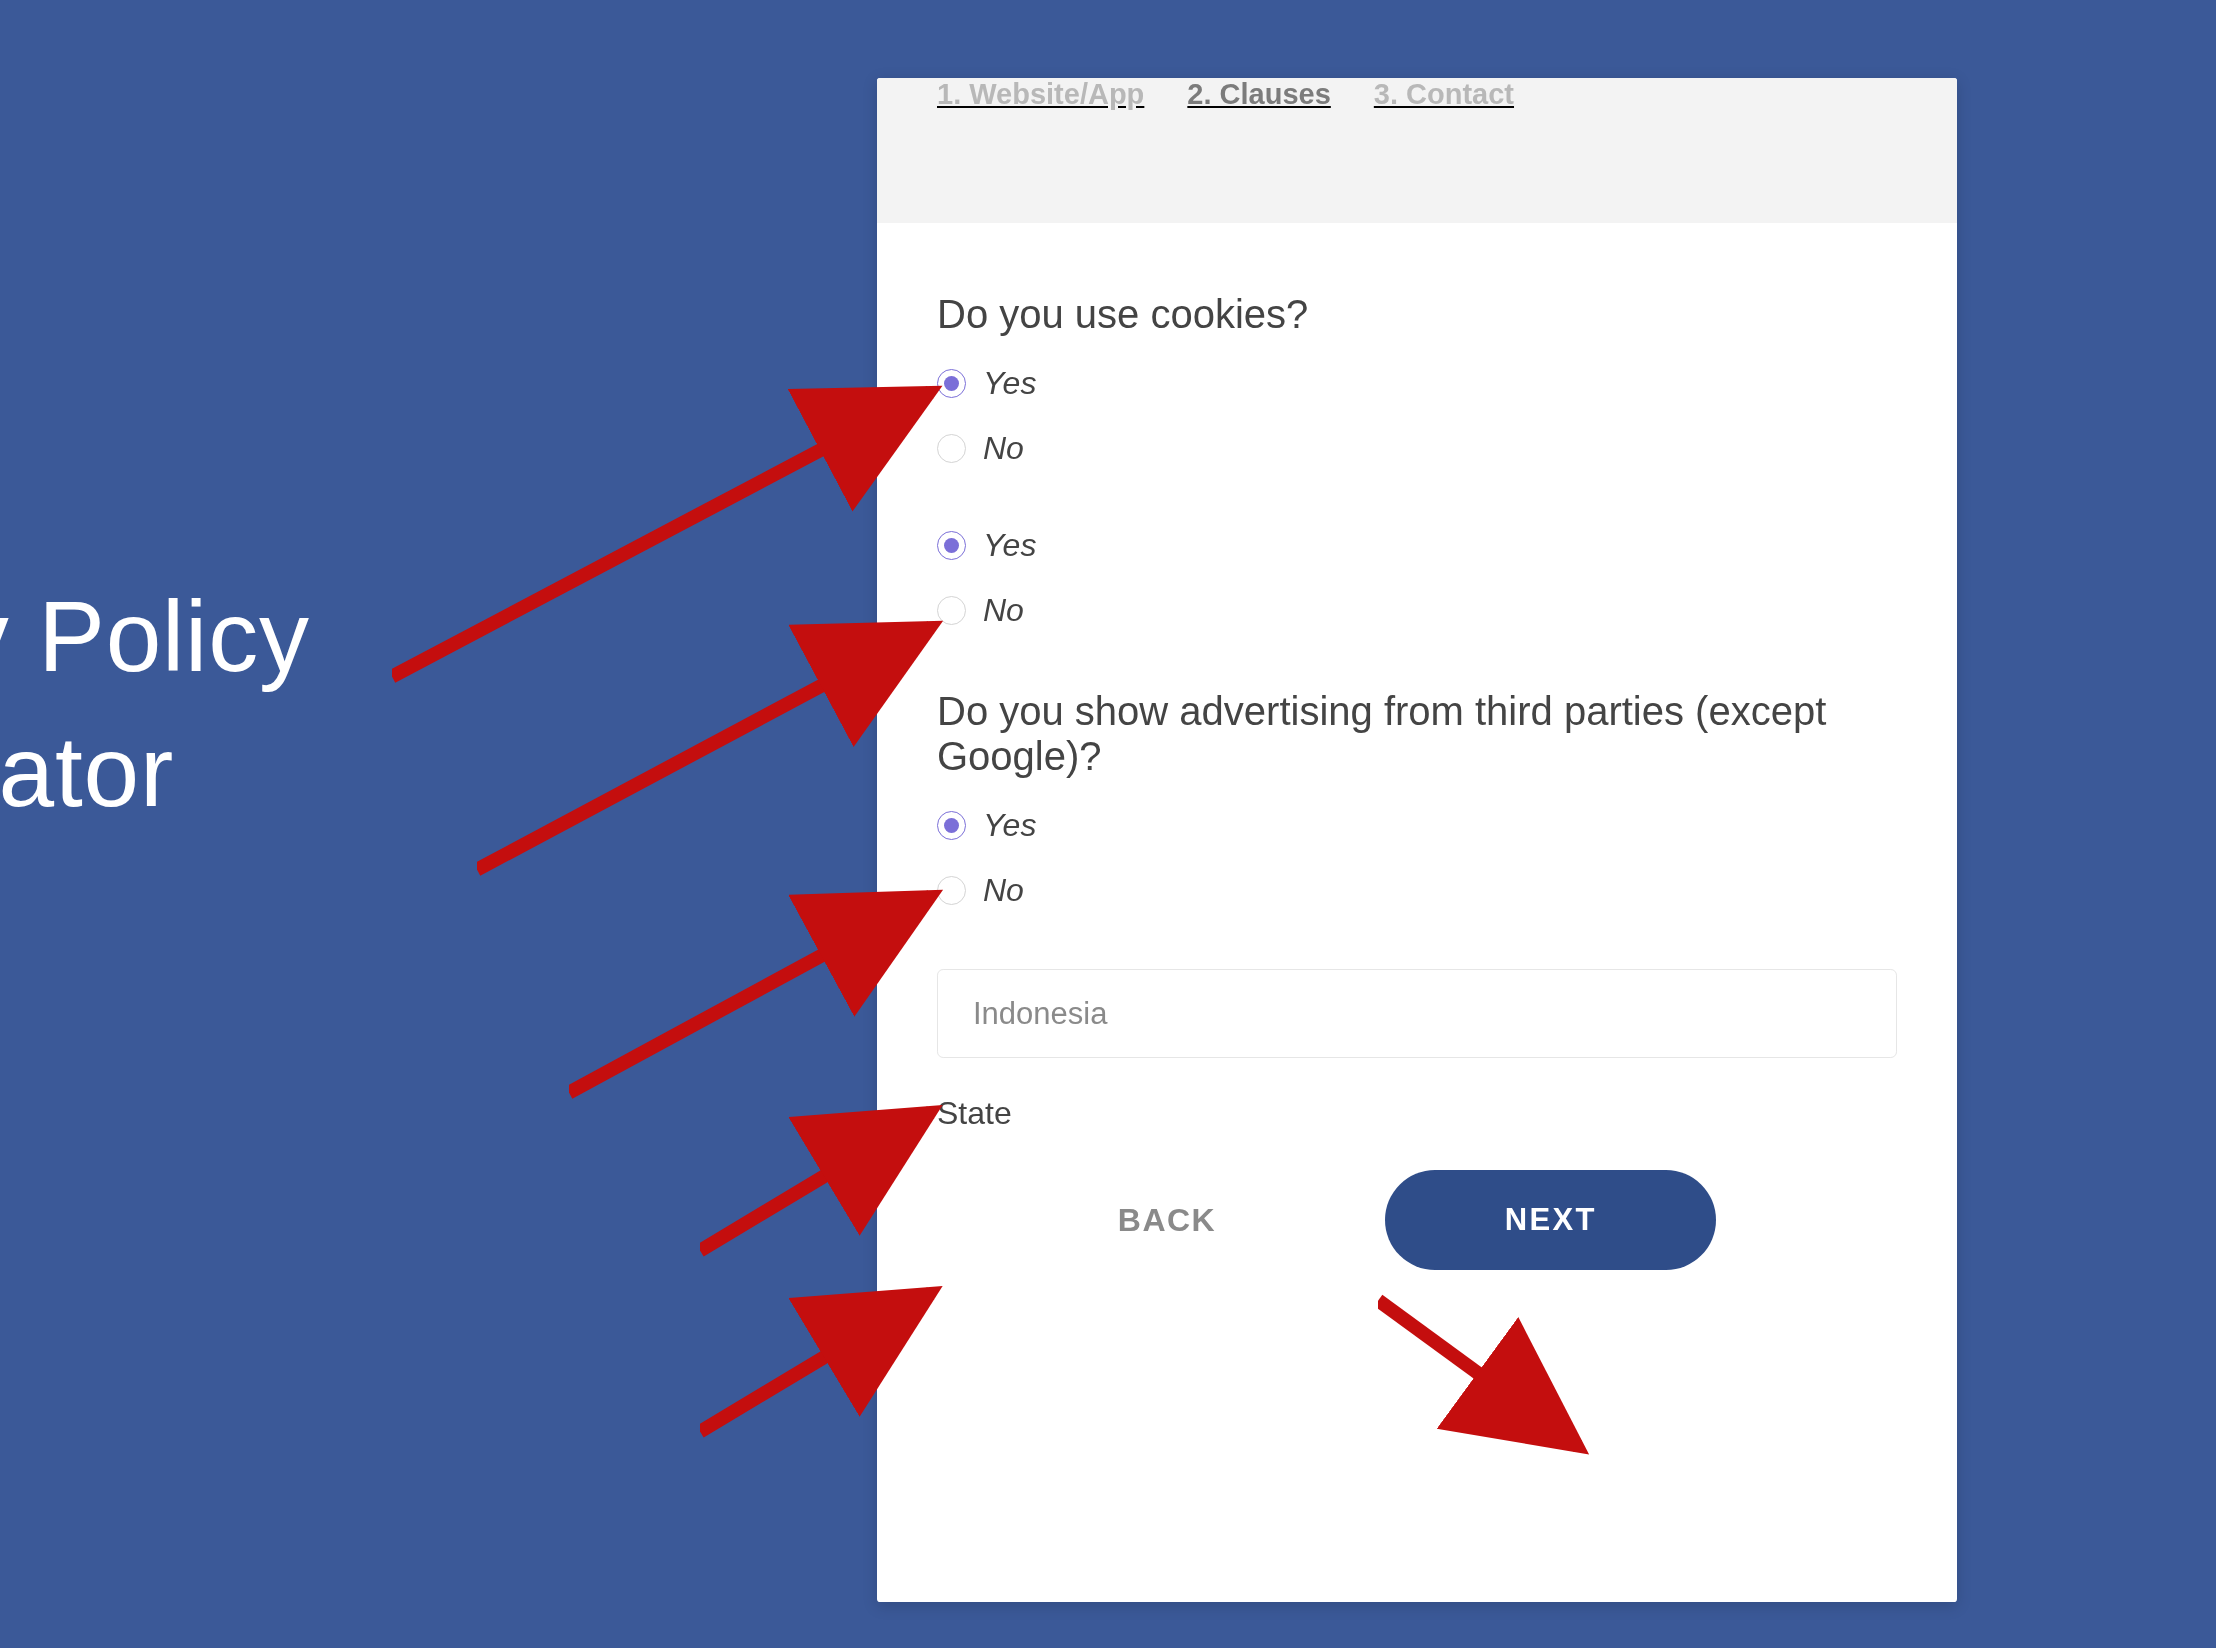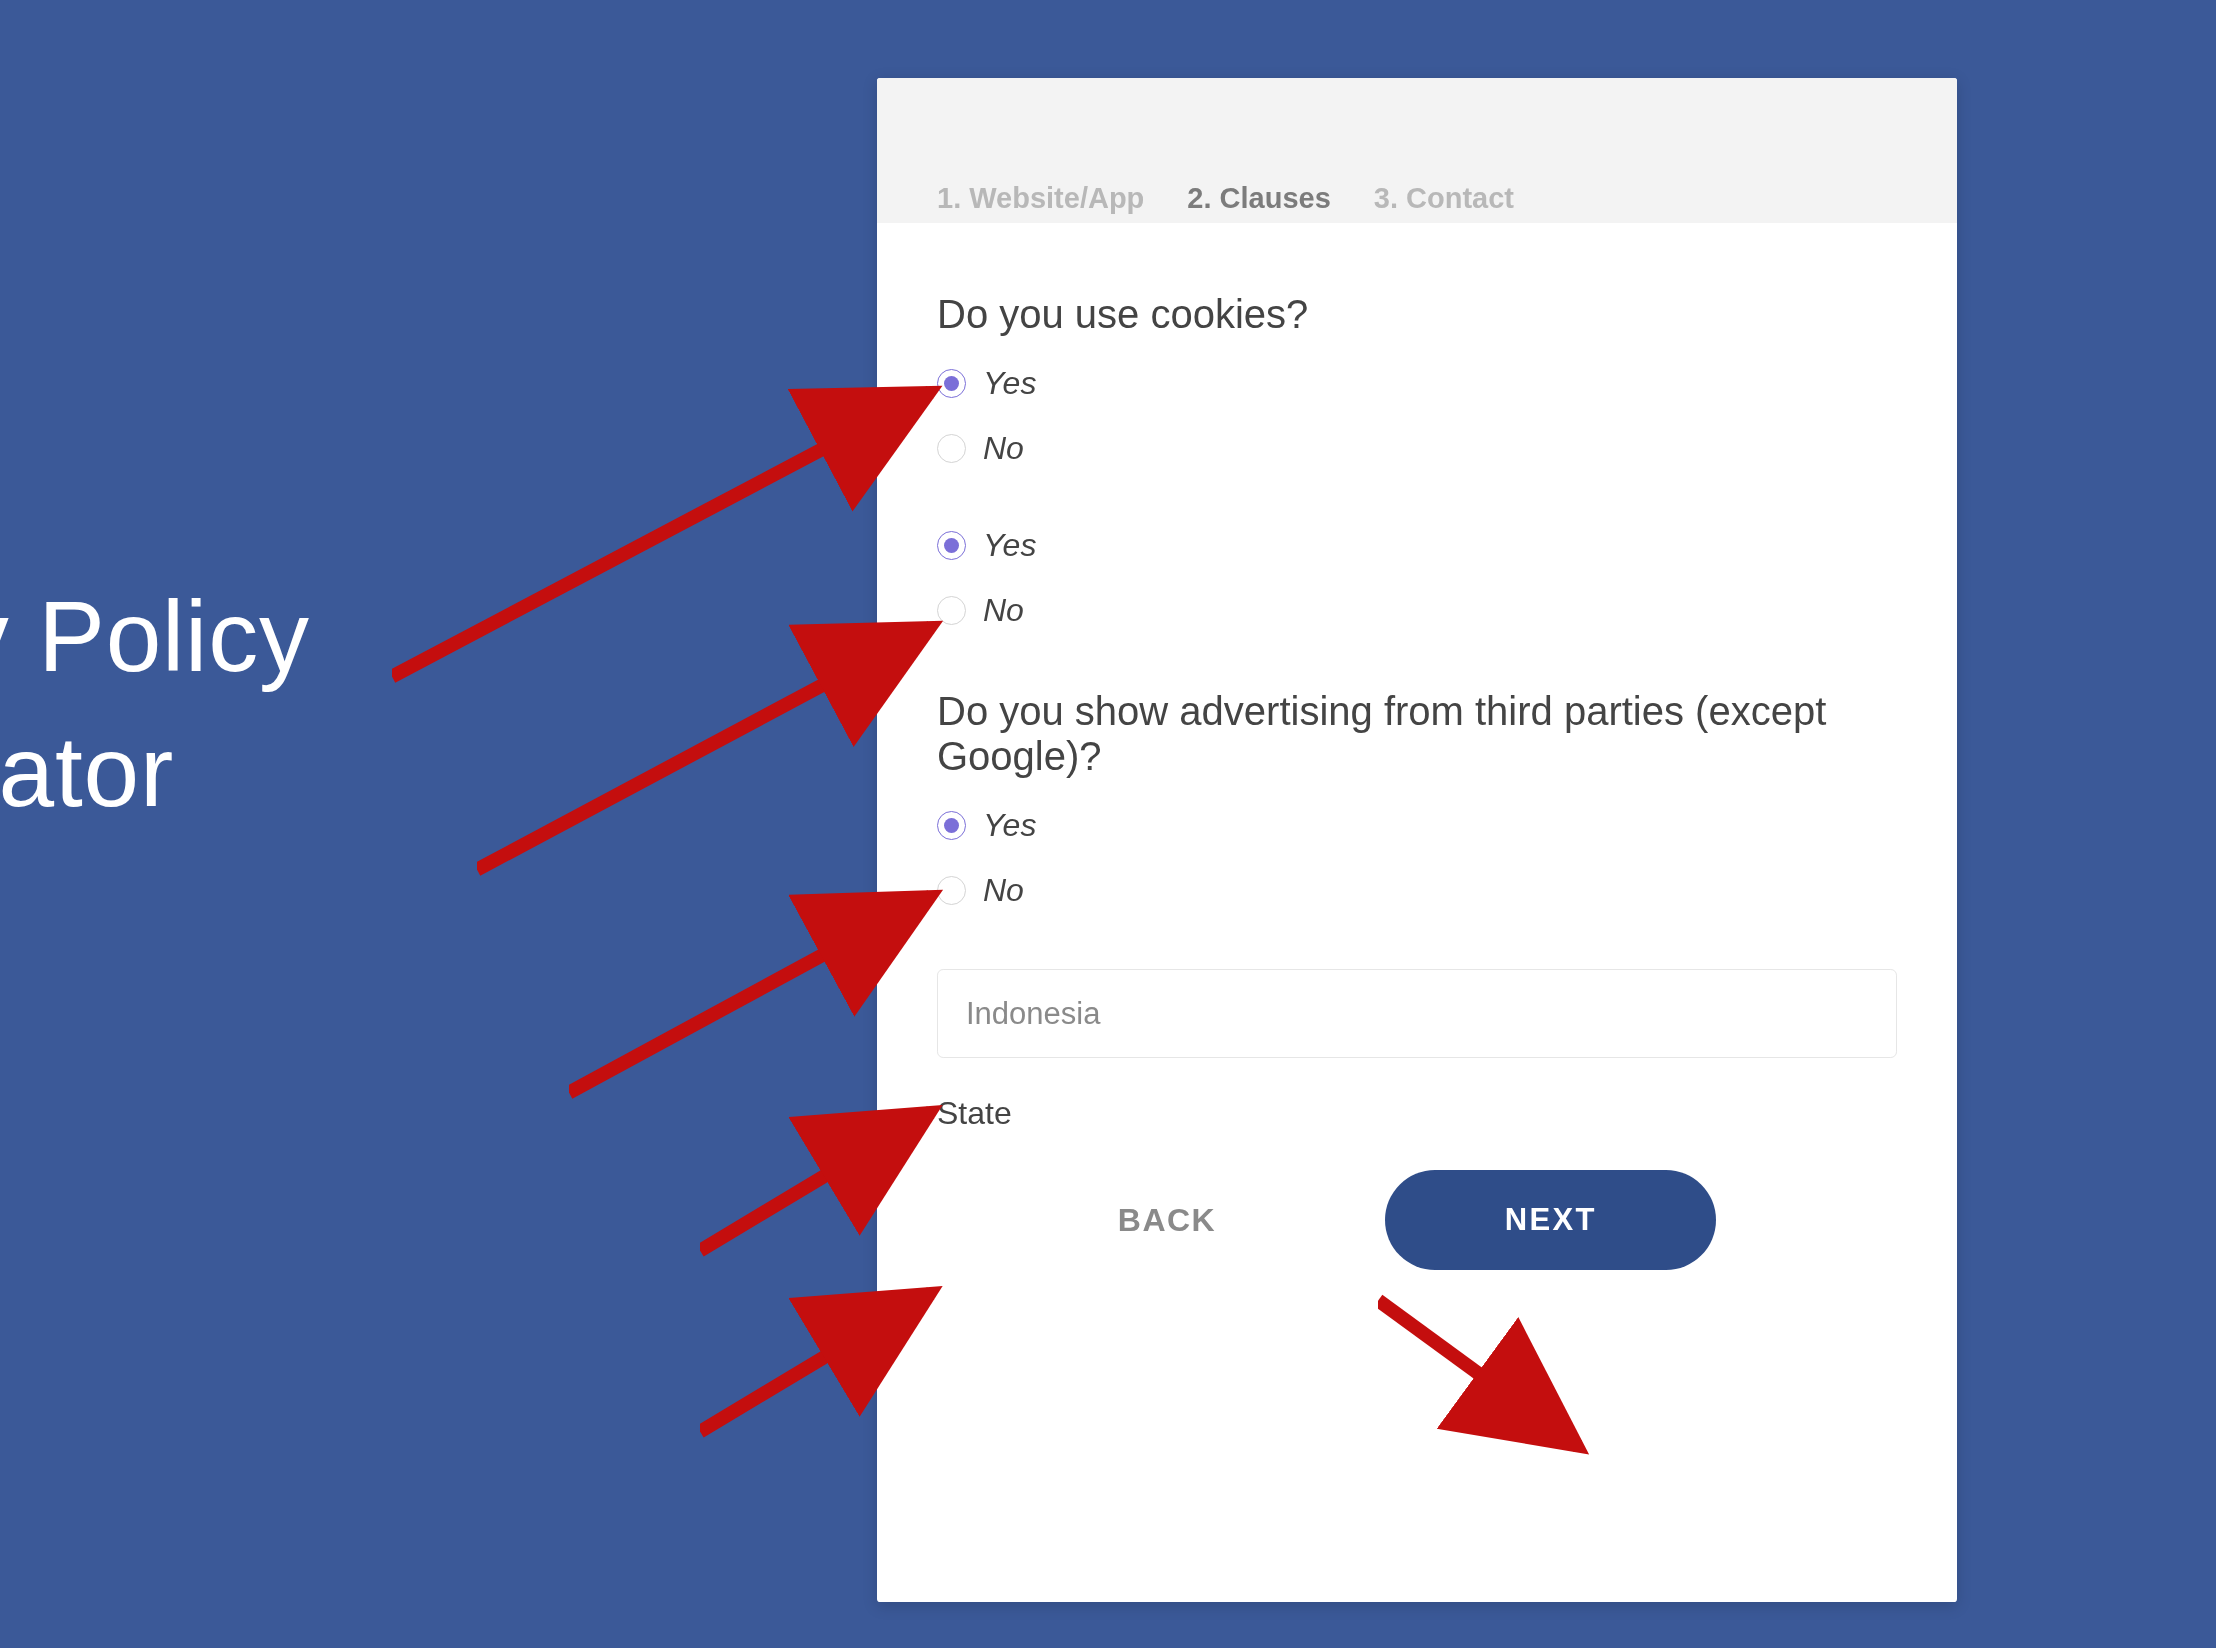--- a/index.html
+++ b/index.html
@@ -28,24 +28,25 @@
       width: 1080px;
       height: 1524px;
       background: #ffffff;
       border-radius: 3.1px;
       box-shadow: 0 3.1px 15.4px rgba(0,0,0,0.15);
     }
     .steps {
       height: 145px;
       background: #f3f3f3;
       display: flex;
-      align-items: flex-end;
-      padding: 8px 60px;
+      align-items: flex-start;
+      padding: 0 60px;
       gap: 43px;
       border-radius: 3.1px 3.1px 0 0;
+      text-decoration: underline;
     }
     .step {
       color: #b8b8b8;
       font-size: 29px;
       font-weight: 600;
     }
     .step.active {
       color: #7c7c7c;
       font-weight: 700;
     }
@@ -97,21 +98,21 @@
     .field-label {
       color: #444444;
       font-size: 32px;
       margin-bottom: 18.5px;
     }
     .text-input {
       width: 100%;
       height: 89px;
       border: 1.5px solid #e6e6e6;
       border-radius: 6.2px;
-      padding: 0 28px;
+      padding: 0 35px;
       font-size: 31px;
       color: #8a8a8a;
       background: #fff;
       margin-bottom: 37px;
     }
     .actions {
       display: flex;
       align-items: center;
       justify-content: center;
       gap: 169px;

